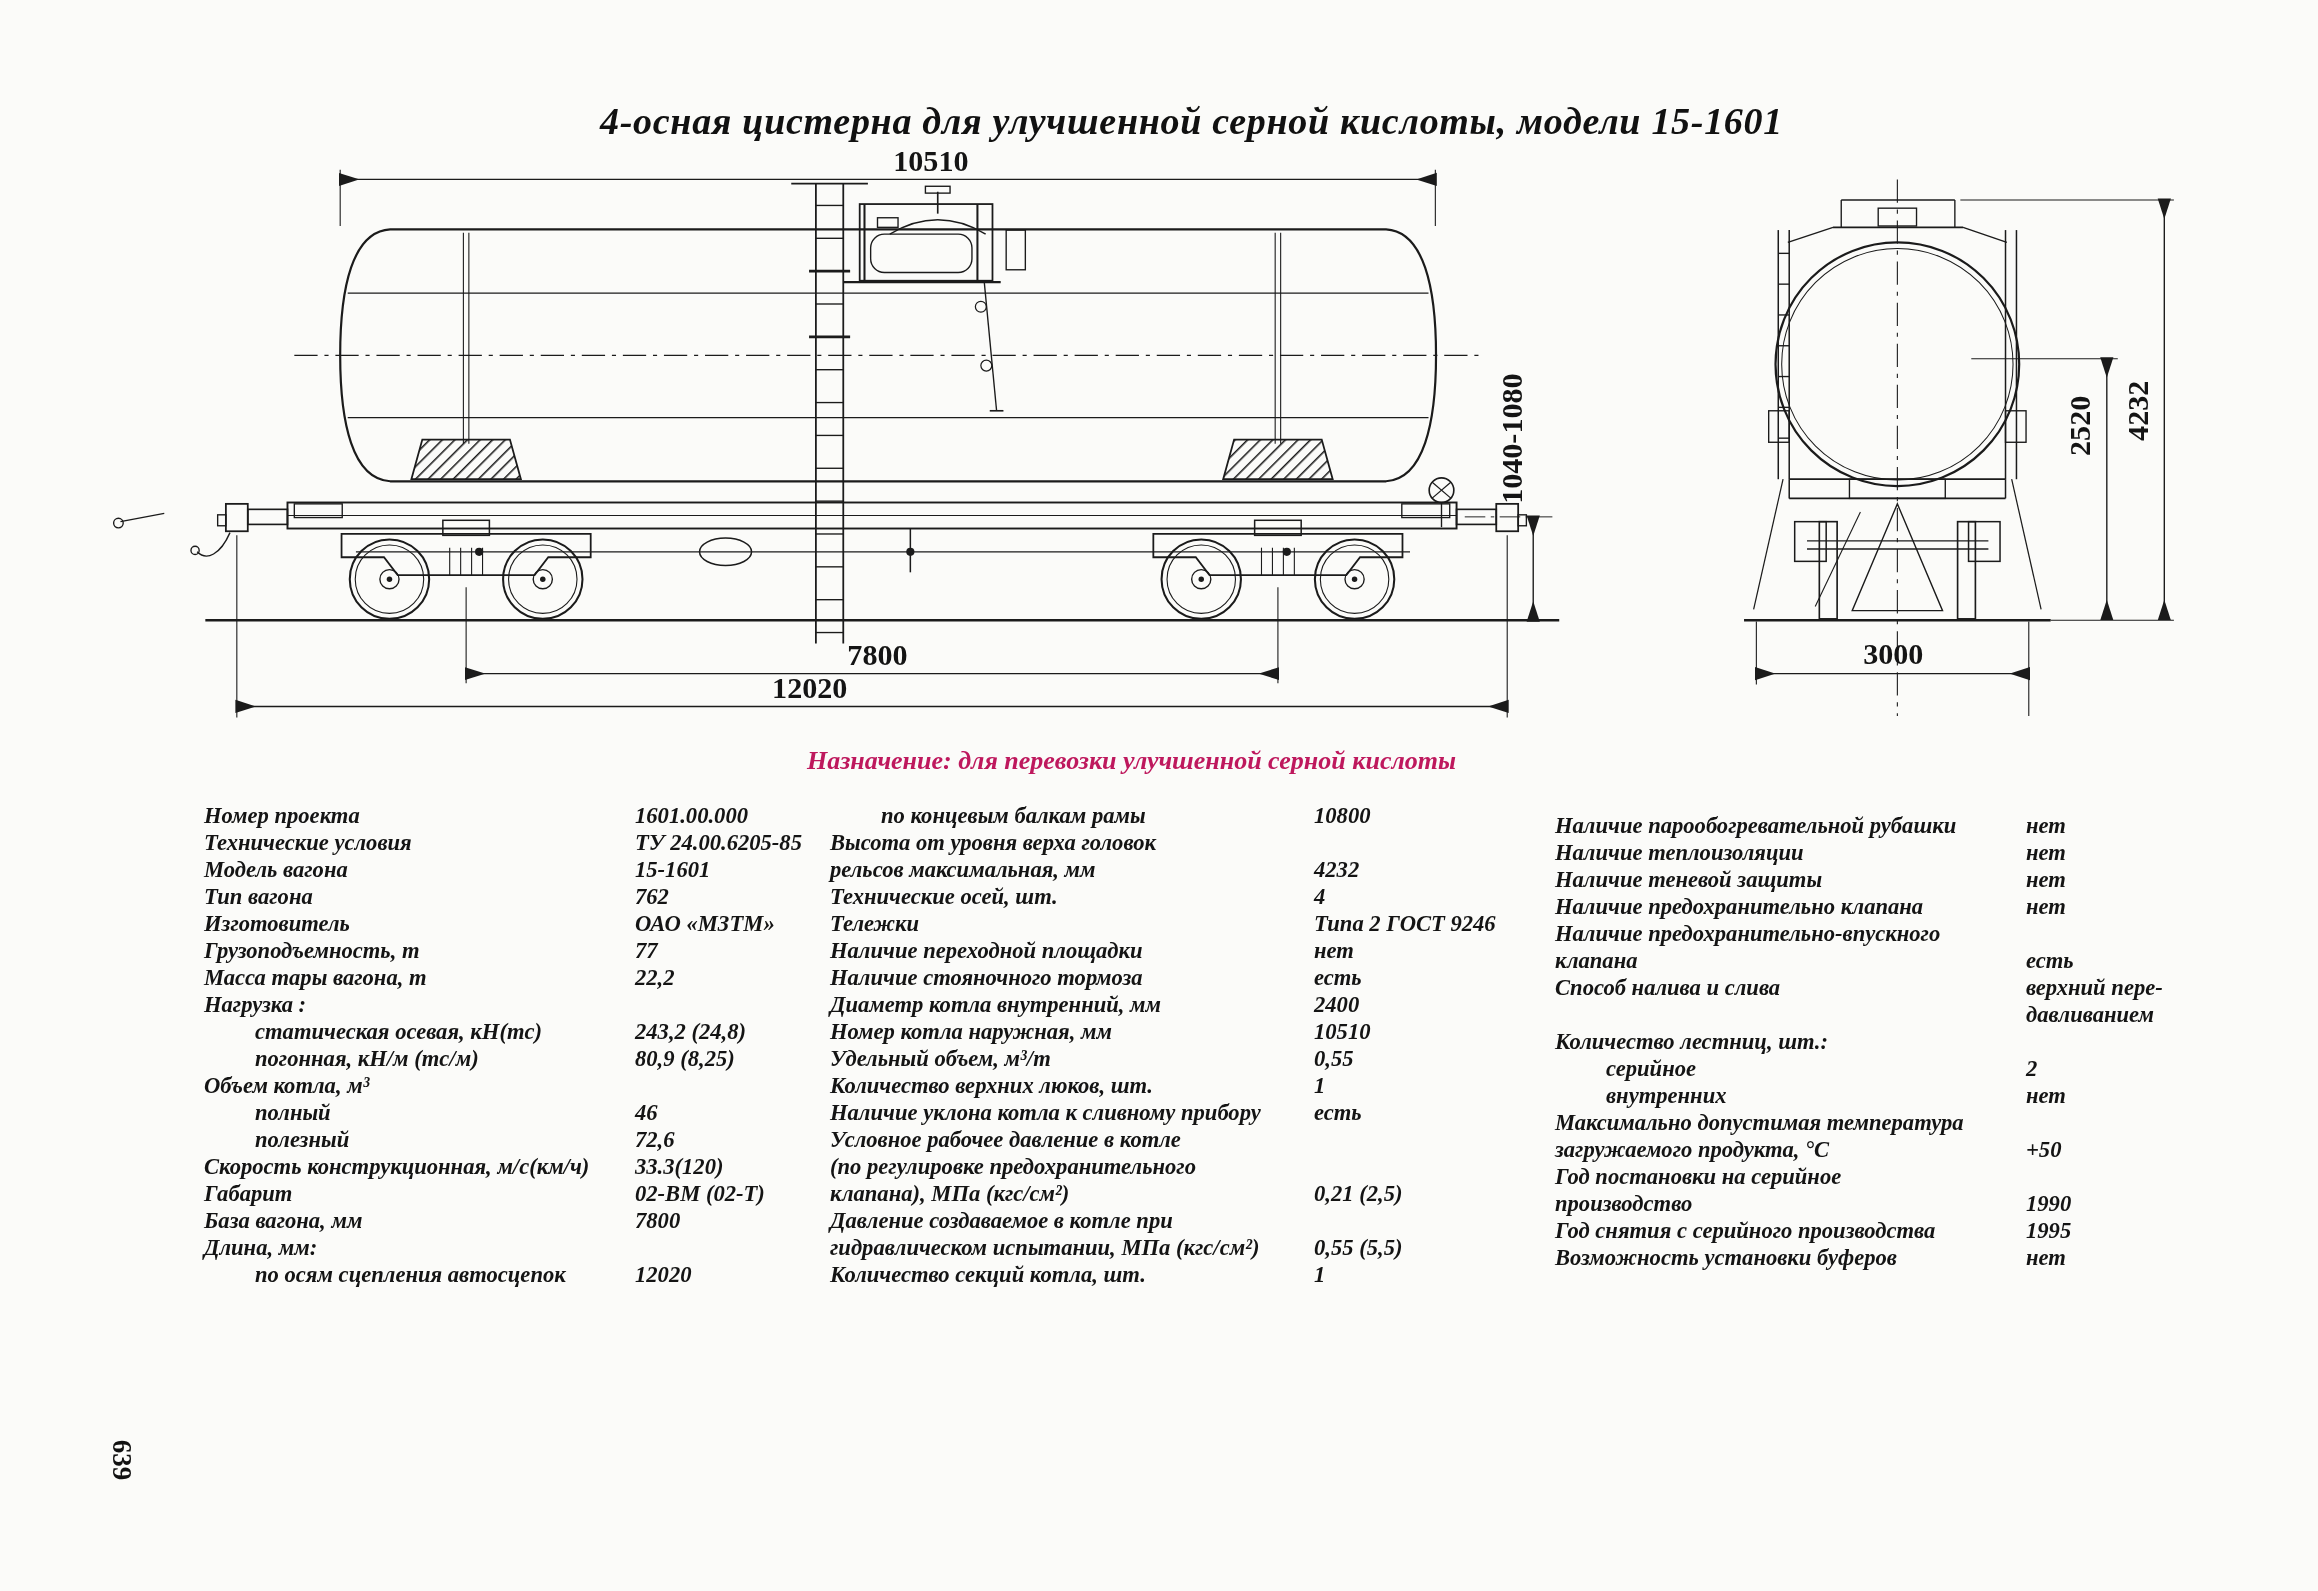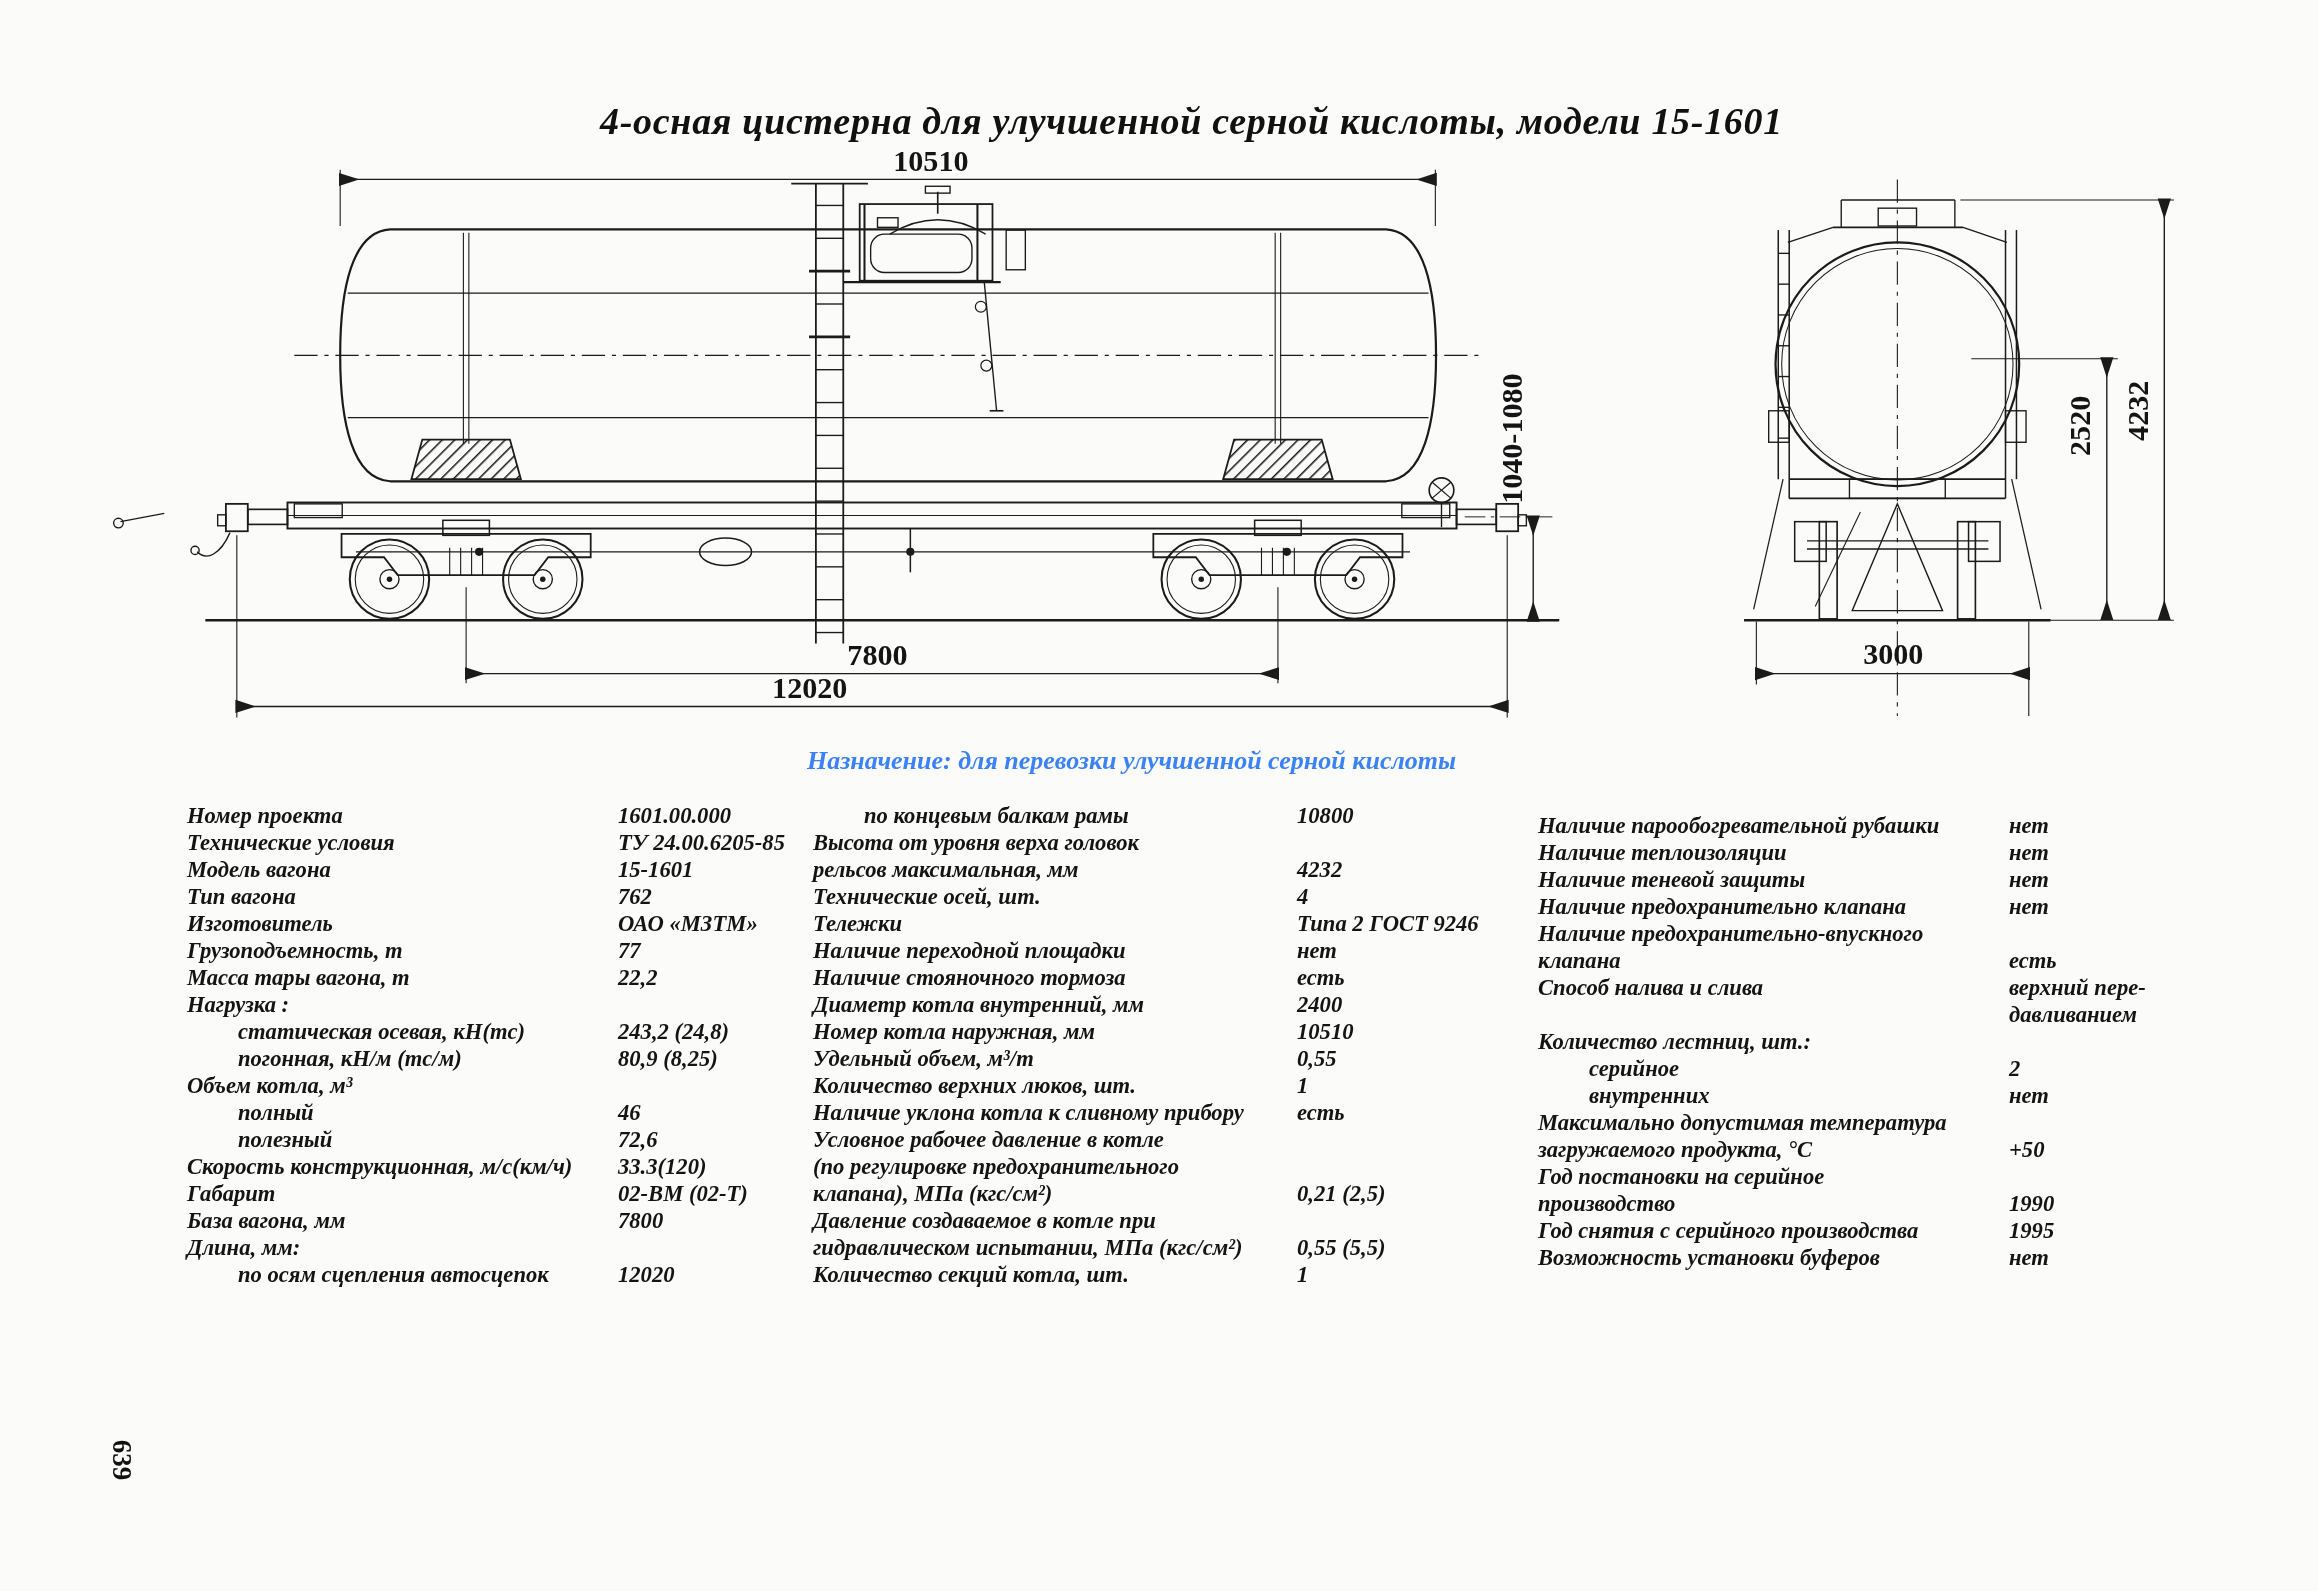--- a/index.html
+++ b/index.html
@@ -13,35 +13,35 @@
   }
   .title{
     position:absolute;top:74px;left:0;width:2319px;
     text-align:center;
     font:italic 700 38px "Liberation Serif",serif;
     letter-spacing:0.7px;color:#111;padding-left:32px;
   }
   .subtitle{
     position:absolute;top:746px;left:0;width:2181px;
     text-align:center;padding-left:82px;box-sizing:border-box;
-    font:italic 700 26px "Liberation Serif",serif;color:#3b82f6;
+    font:italic 700 26px "Liberation Serif",serif;color:#be185d;
   }
   svg.drawing{position:absolute;top:0;left:0;}
   svg .ln{stroke:#1b1b1b;fill:none;}
   svg text.dim{
     font-family:"Liberation Serif",serif;
     font-weight:700;font-size:44px;fill:#141414;font-style:normal;
   }
   .spec-col{
     position:absolute;top:802px;
     font:italic 700 22.6px/27px "Liberation Serif",serif;
     color:#141414;
   }
   .spec-col.c3{top:812px;}
-  .spec-row{position:relative;height:27px;white-space:nowrap;}
+  .spec-row{position:relative;height:27px;white-space:nowrap;margin-left:17px;}
   .spec-row.indent .spec-label{padding-left:51px;}
   .spec-value{position:absolute;left:var(--voff);top:0;white-space:nowrap;font-family:Liberation Serif, serif;}
   .pageno{
     position:absolute;left:88px;top:1445px;width:68px;height:30px;
     transform:rotate(90deg);
     font:700 27px "Liberation Serif",serif;color:#111;
     text-align:center;
   }
 </style>
 </head>

